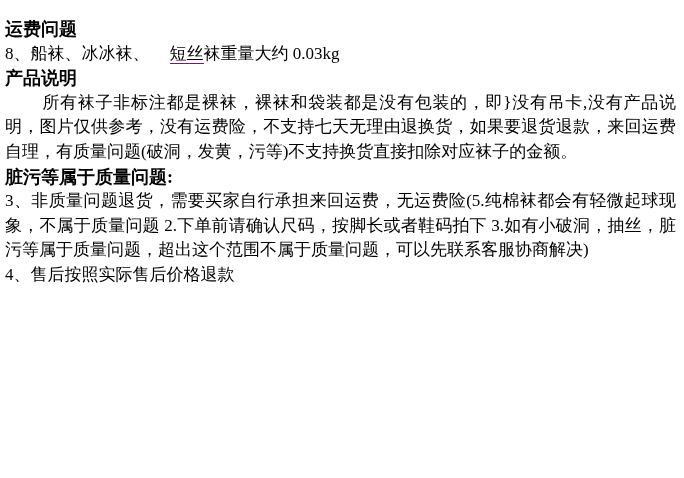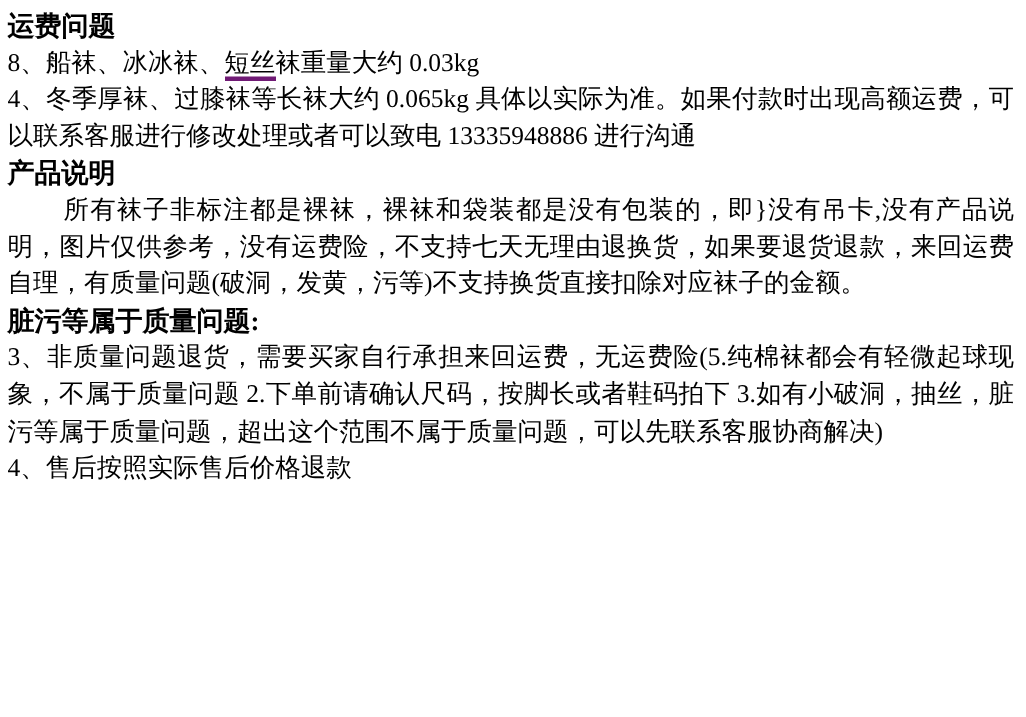--- a/index.html
+++ b/index.html
@@ -11,21 +11,21 @@
     width: 684px;
     height: 478px;
     overflow: hidden;
     color: #000000;
     font-family: "Liberation Serif", "DejaVu Serif", serif;
   }
   .page {
     box-sizing: border-box;
     width: 684px;
     height: 478px;
-    padding: 5px 8px 0 5px;
+    padding: 17px 8px 0 5px;
     font-family: Liberation Serif, serif;
   }
   .para {
     margin: 0;
     font-size: 17px;
     line-height: 24.6px;
     text-align: justify;
     text-justify: inter-ideograph;
     word-break: break-all;
   }
@@ -33,35 +33,35 @@
     margin: 0;
     font-size: 18px;
     line-height: 24.6px;
     font-weight: bold;
     text-align: left;
   }
   .indent-first {
     text-indent: 2.2em;
   }
   .u {
-    border-bottom: 3px solid #701a75;
+    border-bottom: 1px solid #701a75;
+    margin-left: 20px;
   }
 </style>
 </head>
 <body>
 
 <div class="page">
 
   <p class="heading">运费问题</p>
 
   <p class="para"><span>8、船袜、冰冰袜、</span><span class="u">短丝</span><span>袜重量大约 0.03kg</span></p>
 
 
 
-  <p class="para"><span>4、冬季厚袜、过膝袜等长袜大约 0.065kg 具体以实际为准。如果付款时出现高额运费，可以联系客服进行修改处理或者可以致电 </span><span>13335948886</span><span> 进行沟通</span></p>
 
   <p class="heading">产品说明</p>
 
   <p class="para indent-first">所有袜子非标注都是裸袜，裸袜和袋装都是没有包装的，即}没有吊卡,没有产品说明，图片仅供参考，没有运费险，不支持七天无理由退换货，如果要退货退款，来回运费自理，有质量问题(破洞，发黄，污等)不支持换货直接扣除对应袜子的金额。</p>
 
   <p class="heading">脏污等属于质量问题:</p>
 
 
 
 

